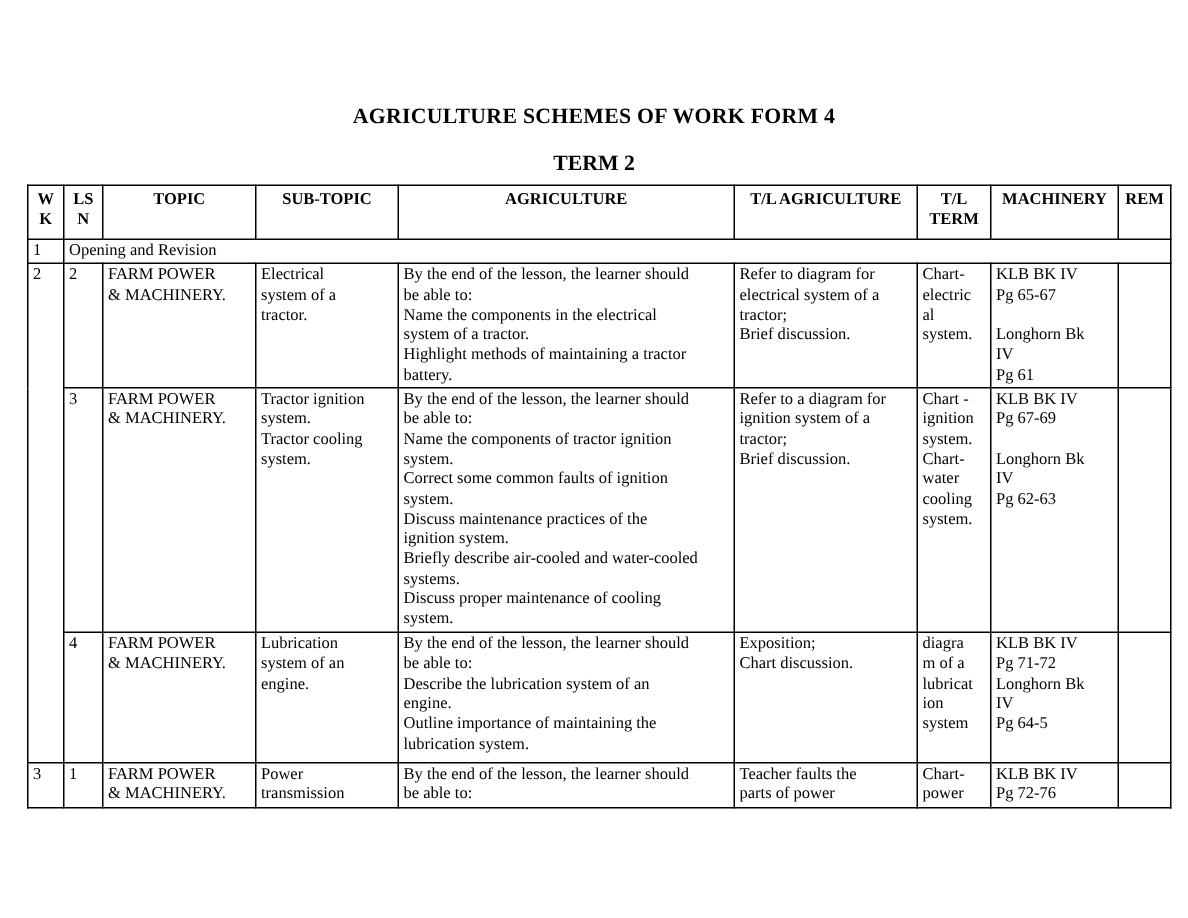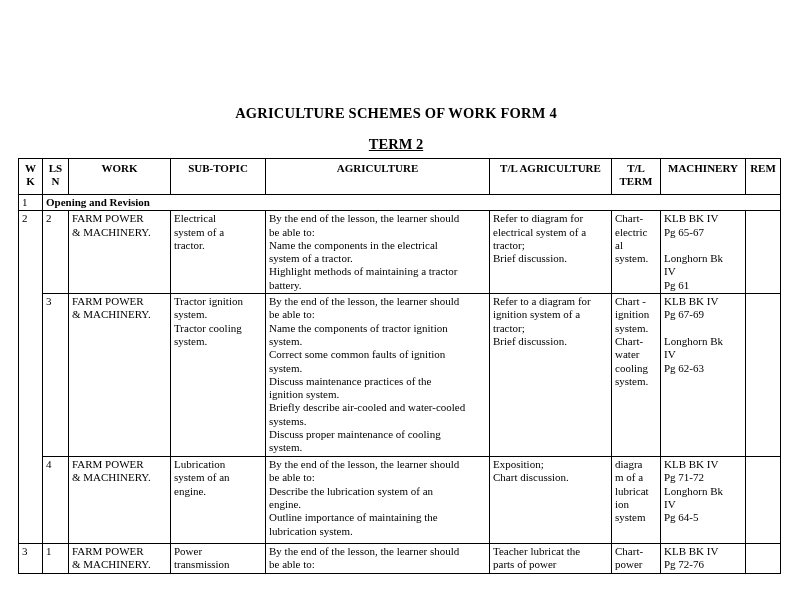--- a/index.html
+++ b/index.html
@@ -12,37 +12,36 @@
     height: 612px;
     overflow: hidden;
     font-family: "Liberation Serif", "DejaVu Serif", serif;
     color: #000000;
   }
   .page {
     width: 792px;
     height: 612px;
     position: relative;
     box-sizing: border-box;
-    padding-top: 106px;
+    padding-top: 71px;
   }
   .doc-title {
     margin: 0;
     font-size: 14.5px;
     font-weight: bold;
     text-align: center;
     letter-spacing: 0.2px;
     line-height: 15px;
   }
   .doc-subtitle {
     margin: 16px 0 0 0;
     font-size: 14.5px;
     font-weight: bold;
     text-align: center;
     line-height: 15px;
-    text-decoration: underline;
   }
   table.sow {
     border-collapse: collapse;
     table-layout: fixed;
     width: 762px;
     margin: 6px 0 0 18px;
   }
   table.sow th,
   table.sow td {
     border: 1px solid #000000;
@@ -56,21 +55,21 @@
   }
   table.sow th {
     font-weight: bold;
     text-align: center;
     padding-top: 3px;
   }
   td.num {
     padding-left: 6px;
   }
   td.opening-label {
-    font-weight: bold;
+    font-weight: normal;
   }
   tr.header-row    { height: 36px; }
   tr.opening-row   { height: 14px; }
   tr.row-lsn2      { height: 80px; }
   tr.row-lsn3      { height: 163px; }
   tr.row-lsn4      { height: 87px; }
   tr.row-wk3       { height: 29px; }
 </style>
 </head>
 <body>
@@ -91,21 +90,21 @@
       <col style="width:49px">
       <col style="width:85px">
       <col style="width:35px">
     </colgroup>
     <thead>
       <tr class="header-row">
         <th>W
 K</th>
         <th>LS
 N</th>
-        <th>WORK</th>
+        <th>TOPIC</th>
         <th>SUB-TOPIC</th>
         <th>AGRICULTURE</th>
         <th>T/L AGRICULTURE</th>
         <th>T/L
 TERM</th>
         <th>MACHINERY</th>
         <th>REM</th>
       </tr>
     </thead>
     <tbody>
@@ -215,21 +214,21 @@
 
       <tr class="row-wk3">
         <td class="num">3</td>
         <td class="num">1</td>
         <td>FARM POWER
 &amp; MACHINERY.</td>
         <td>Power
 transmission</td>
         <td>By the end of the lesson, the learner should
 be able to:</td>
-        <td>Teacher lubricat the
+        <td>Teacher faults the
 parts of power</td>
         <td>Chart-
 power</td>
         <td>KLB BK IV
 Pg 72-76</td>
         <td></td>
       </tr>
     </tbody>
   </table>
 </div>

